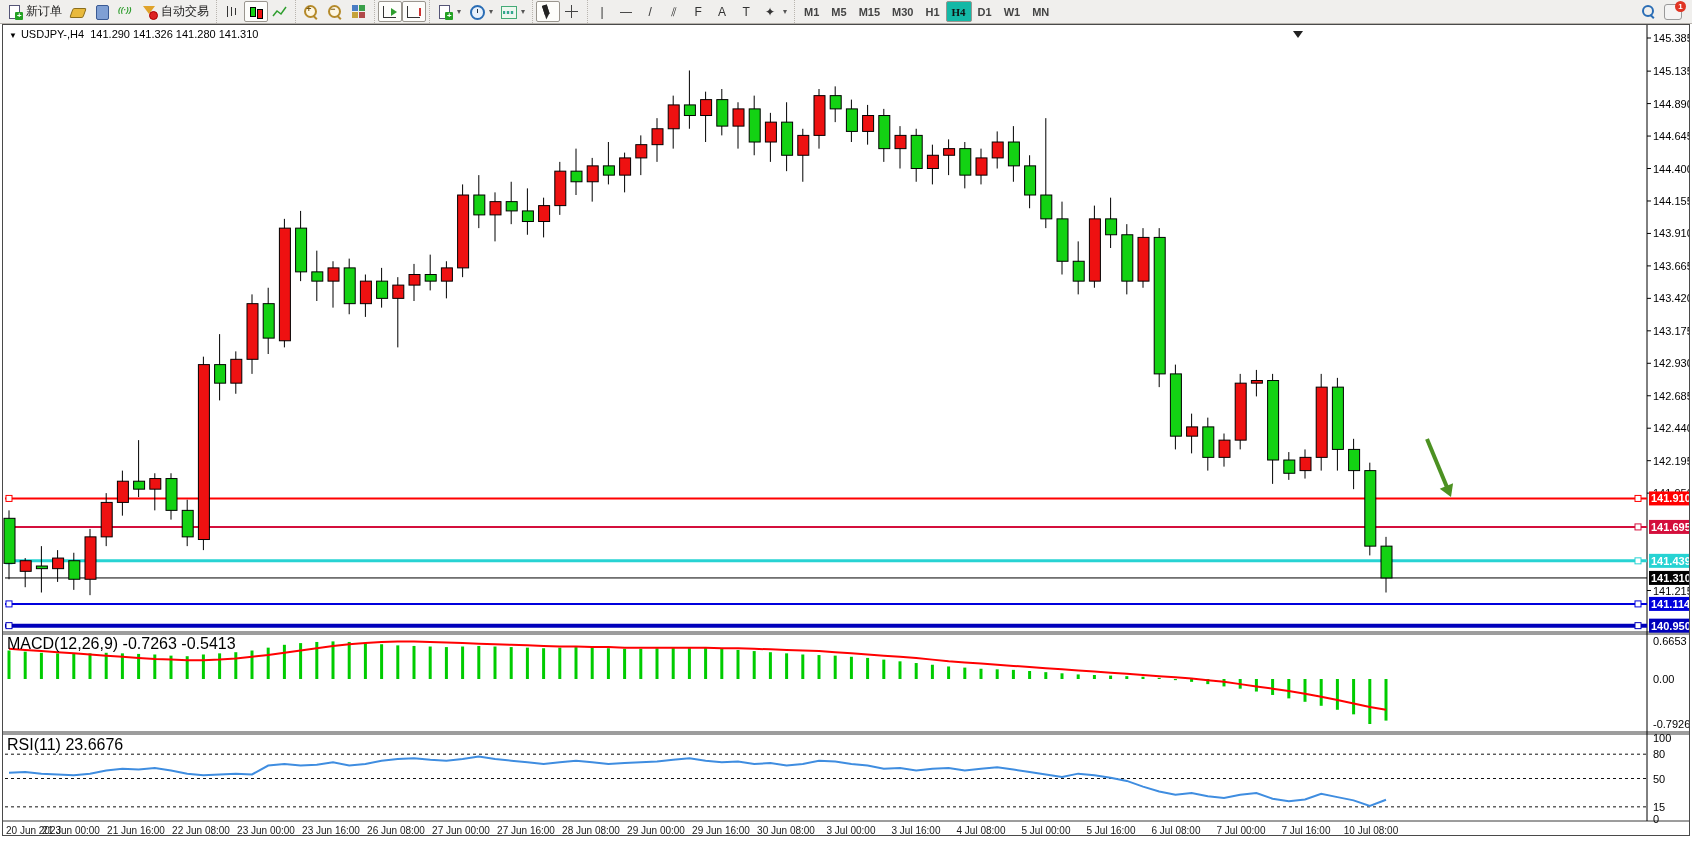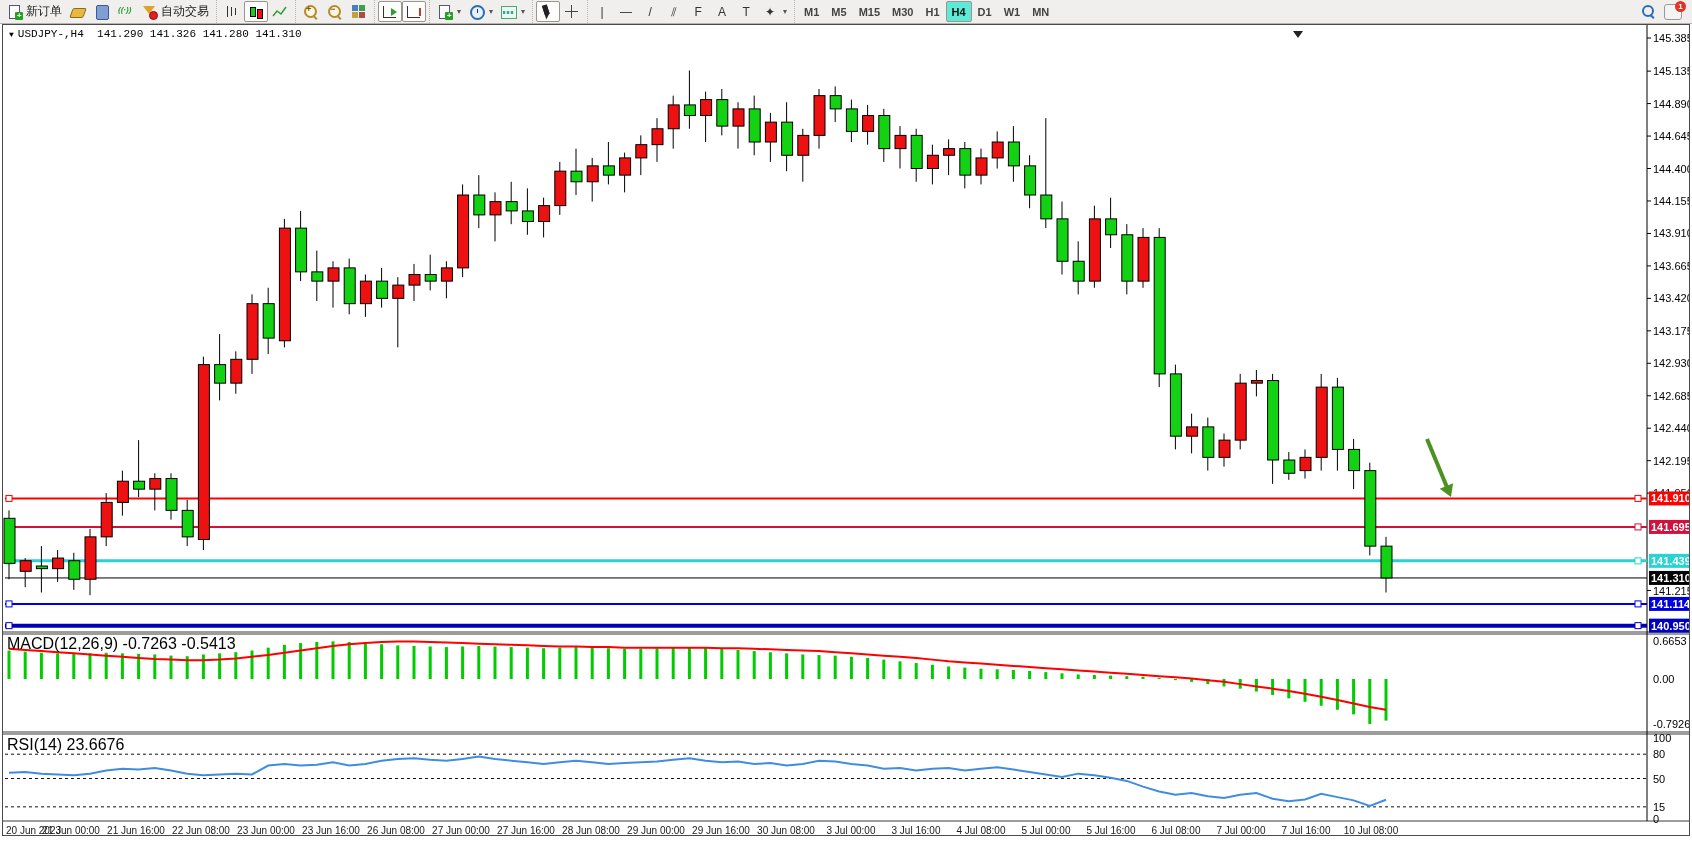--- a/index.html
+++ b/index.html
@@ -7,21 +7,21 @@
        font-family:"Liberation Sans","DejaVu Sans",sans-serif;}
   
   #toolbar{position:absolute;left:0;top:0;width:1692px;height:23px;background:#f0efed;
            border-bottom:1px solid #b7b3ad;display:flex;align-items:center;z-index:30;}
   .tb-group{display:flex;align-items:center;height:23px;padding:0 3px;border-left:1px dotted #b9b5af;}
   .tb-group:first-child{border-left:none;}
   .tb-btn{display:flex;align-items:center;gap:3px;height:19px;padding:0 3px;border:1px solid transparent;
           border-radius:2px;font-size:12px;color:#222;cursor:default;white-space:nowrap;}
   .tb-btn.pressed{background:#fdfdfb;border:1px solid #9a968f;}
   .tb-btn.tf{font-size:11px;font-weight:bold;color:#444;padding:0 5px;}
-  .tb-btn.tf.pressed{background:#5eead4;border:1px solid #9a968f;color:#111;}
+  .tb-btn.tf.pressed{background:#14b8a6;border:1px solid #9a968f;color:#111;font-family:Liberation Serif, serif;}
   .caret{font-size:8px;color:#555;margin-left:1px;}
   .ic{width:16px;height:16px;position:relative;display:inline-block;}
   
   .ic-doc{position:absolute;left:2px;top:1px;width:9px;height:12px;background:#fff;border:1px solid #557;}
   .ic-plus{position:absolute;right:0;bottom:0;width:8px;height:8px;background:#23a123;color:#fff;
            font-size:8px;line-height:8px;text-align:center;font-weight:bold;border-radius:1px;}
   .ic-tag{position:absolute;left:1px;top:4px;width:12px;height:8px;background:#e8b93c;border:1px solid #8a6d1c;transform:skewX(-20deg);border-radius:2px;}
   .ic-person{position:absolute;left:2px;top:1px;width:11px;height:13px;background:#7f9fd4;border:1px solid #3a5a94;border-radius:2px;}
   .ic-sig{position:absolute;left:0;top:1px;font-size:11px;color:#2f9e2f;font-weight:bold;}
   .ic-funnel{position:absolute;left:1px;top:2px;width:0;height:0;border-left:6px solid transparent;border-right:6px solid transparent;border-top:8px solid #e0a32a;}
@@ -47,21 +47,21 @@
   #tb-right{margin-left:auto;display:flex;align-items:center;gap:8px;padding-right:10px;}
   .ic-search{position:relative;width:14px;height:14px;}
   .ic-search i{position:absolute;left:0;top:0;width:8px;height:8px;border:2px solid #2a6db5;border-radius:50%;}
   .ic-search:after{content:"";position:absolute;left:9px;top:9px;width:5px;height:2px;background:#2a6db5;transform:rotate(45deg);transform-origin:0 0;}
   .ic-chat{position:relative;width:16px;height:14px;background:#f4f4f4;border:1px solid #999;border-radius:3px;}
   .badge{position:absolute;right:-5px;top:-4px;width:11px;height:11px;background:#e03423;color:#fff;border-radius:50%;
          font-size:8px;line-height:11px;text-align:center;font-weight:bold;}
   
   #chartwin{position:absolute;left:2px;top:24px;width:1688px;height:812px;background:#fff;
             border:1px solid #4a4a4a;box-sizing:border-box;}
-  #chart-title{position:absolute;left:6px;top:3px;font-size:11px;color:#000;z-index:5;font-family:Liberation Mono, monospace;}
+  #chart-title{position:absolute;left:6px;top:3px;font-size:11px;color:#000;z-index:5;}
   #chart-title .tri{font-size:8px;margin-right:4px;}
   #macd-label,#rsi-label{position:absolute;left:4px;font-size:16px;color:#000;z-index:5;}
   svg text{font-family:"Liberation Sans","DejaVu Sans",sans-serif;}
 </style>
 </head>
 <body>
 
 <div id="app">
   <div id="toolbar">
       <div class="tb-group">
@@ -250,21 +250,21 @@
           <span class="badge">1</span>
         </span>
       </div>
     </div>
 
   <div id="chartwin">
     <div id="chart-title">
       <span class="tri">▼</span><span>USDJPY-,H4</span>&nbsp;&nbsp;<span>141.290 141.326 141.280 141.310</span>
     </div>
     <div id="macd-label" style="top:610px">MACD(12,26,9) -0.7263 -0.5413</div>
-    <div id="rsi-label" style="top:711px">RSI(14) 23.6676</div>
+    <div id="rsi-label" style="top:711px">RSI(11) 23.6676</div>
     <svg id="plot" width="1686" height="810" viewBox="0 0 1686 810">
         <line x1="0" y1="607" x2="1686" y2="607" stroke="#3a3a3a" stroke-width="1"></line>
         <line x1="0" y1="609" x2="1686" y2="609" stroke="#3a3a3a" stroke-width="1"></line>
         <line x1="0" y1="707" x2="1686" y2="707" stroke="#3a3a3a" stroke-width="1"></line>
         <line x1="0" y1="709" x2="1686" y2="709" stroke="#3a3a3a" stroke-width="1"></line>
         <line x1="0" y1="796" x2="1686" y2="796" stroke="#3a3a3a" stroke-width="1"></line>
         <line x1="1644" y1="0" x2="1644" y2="796" stroke="#000" stroke-width="1"></line>
         <line x1="1644" y1="13" x2="1648" y2="13" stroke="#000"></line>
         <text x="1650" y="17" font-size="11">145.385</text>
         <line x1="1644" y1="46.125" x2="1648" y2="46.125" stroke="#000"></line>

